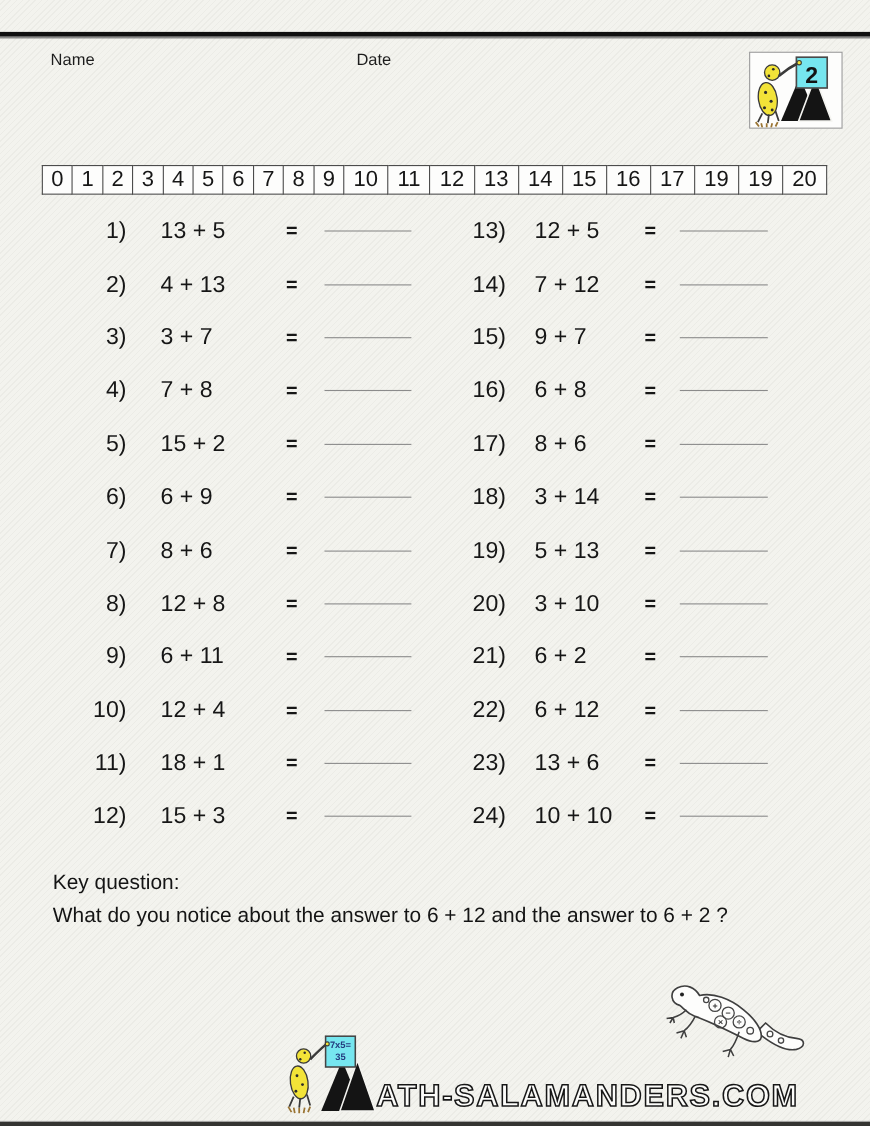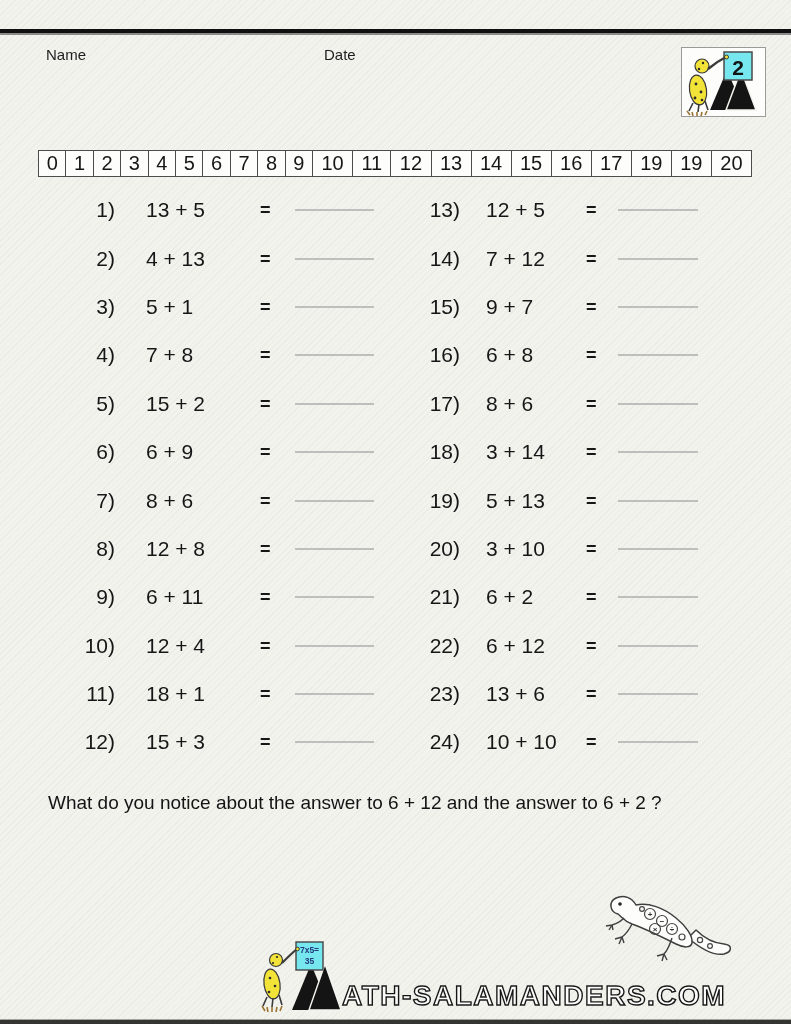--- a/index.html
+++ b/index.html
@@ -136,21 +136,21 @@
       <span class="pline"></span>
     </div>
     <div class="prow">
       <span class="pnum">2)</span>
       <span class="pexpr">4 + 13</span>
       <span class="peq">=</span>
       <span class="pline"></span>
     </div>
     <div class="prow">
       <span class="pnum">3)</span>
-      <span class="pexpr">5 + 1</span>
+      <span class="pexpr">3 + 7</span>
       <span class="peq">=</span>
       <span class="pline"></span>
     </div>
     <div class="prow">
       <span class="pnum">4)</span>
       <span class="pexpr">7 + 8</span>
       <span class="peq">=</span>
       <span class="pline"></span>
     </div>
     <div class="prow">
@@ -272,20 +272,21 @@
     </div>
     <div class="prow">
       <span class="pnum">24)</span>
       <span class="pexpr">10 + 10</span>
       <span class="peq">=</span>
       <span class="pline"></span>
     </div>
   </div>
 
   <div class="keyq">
+    <div>Key question:</div>
     <div>What do you notice about the answer to 6 + 12 and the answer to 6 + 2 ?</div>
   </div>
 
   <div class="gecko">
     <svg width="140" height="95" viewBox="0 0 140 95">
       <path d="M92,54 C104,64 118,72 128,70 C136,68 137,61 128,60 C116,59 106,52 100,46 Z" fill="#fdfdfc" stroke="#3f3f3f" stroke-width="1.5" stroke-linejoin="round"></path>
       <path d="M22,30 C14,28 12,18 20,14 C28,10 36,14 40,21 C52,18 68,24 80,34 C90,42 97,52 96,59 C95,64 88,64 80,60 C66,53 48,44 36,40 C28,37 26,33 22,30 Z" fill="#fdfdfc" stroke="#3f3f3f" stroke-width="1.5" stroke-linejoin="round"></path>
       <circle cx="24" cy="20" r="1.8" fill="#222"></circle>
       <path d="M28,34 C24,38 20,40 16,41 M16,41 l-6,1 M16,41 l-3,5 M16,41 l1,5" stroke="#3f3f3f" stroke-width="1.4" fill="none"></path>
       <path d="M36,40 C33,46 30,50 26,53 M26,53 l-7,2 M26,53 l-3,7 M26,53 l2,6" stroke="#3f3f3f" stroke-width="1.4" fill="none"></path>

